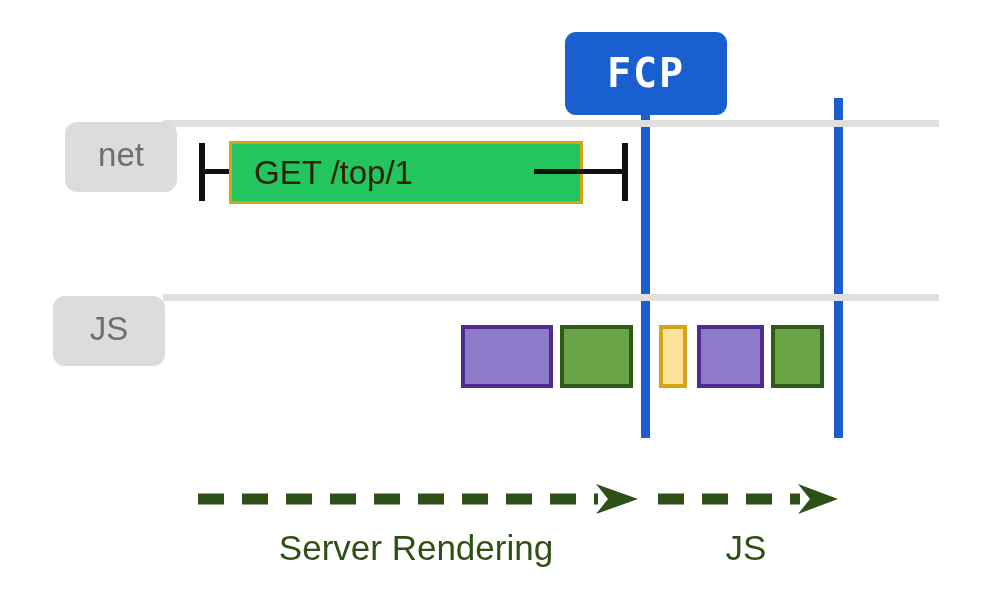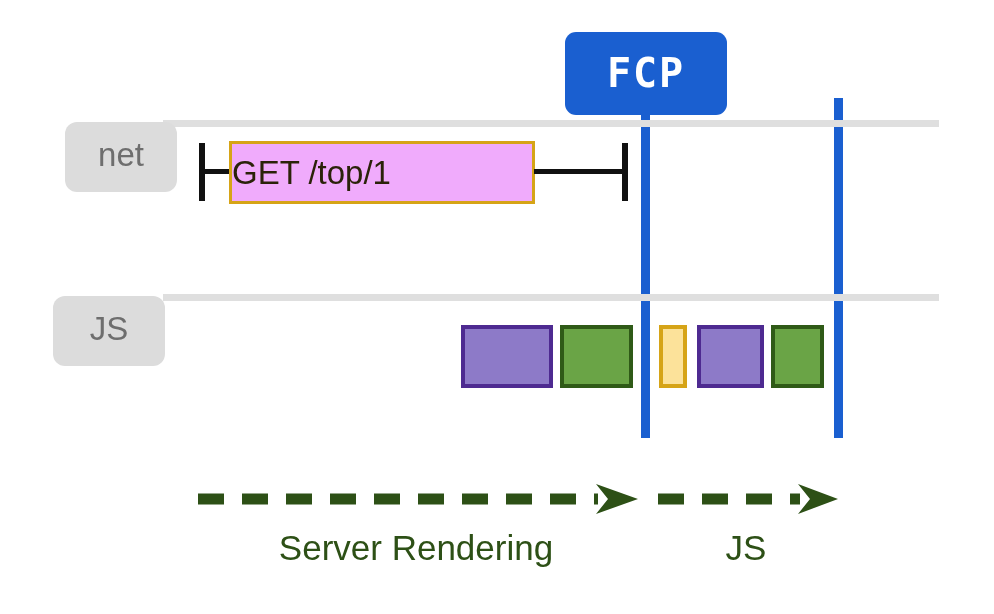--- a/index.html
+++ b/index.html
@@ -91,27 +91,28 @@
     height: 5px;
     top: 169px;
   }
   #stem-left  { left: 202px; width: 30px; }
   #stem-right { left: 534px; width: 92px; }
 
   #request-bar {
     position: absolute;
     left: 229px;
     top: 141px;
-    width: 306px;
+    width: 354px;
     height: 63px;
-    background: #f0abfc;
+    background: #22c55e;
     border: 3px solid #d6a417;
     box-sizing: border-box;
     display: flex;
     align-items: center;
+    padding-left: 22px;
     color: #2b2209;
     font-size: 33px;
   }
 
   
   .js-block {
     position: absolute;
     box-sizing: border-box;
     top: 325px;
   }

